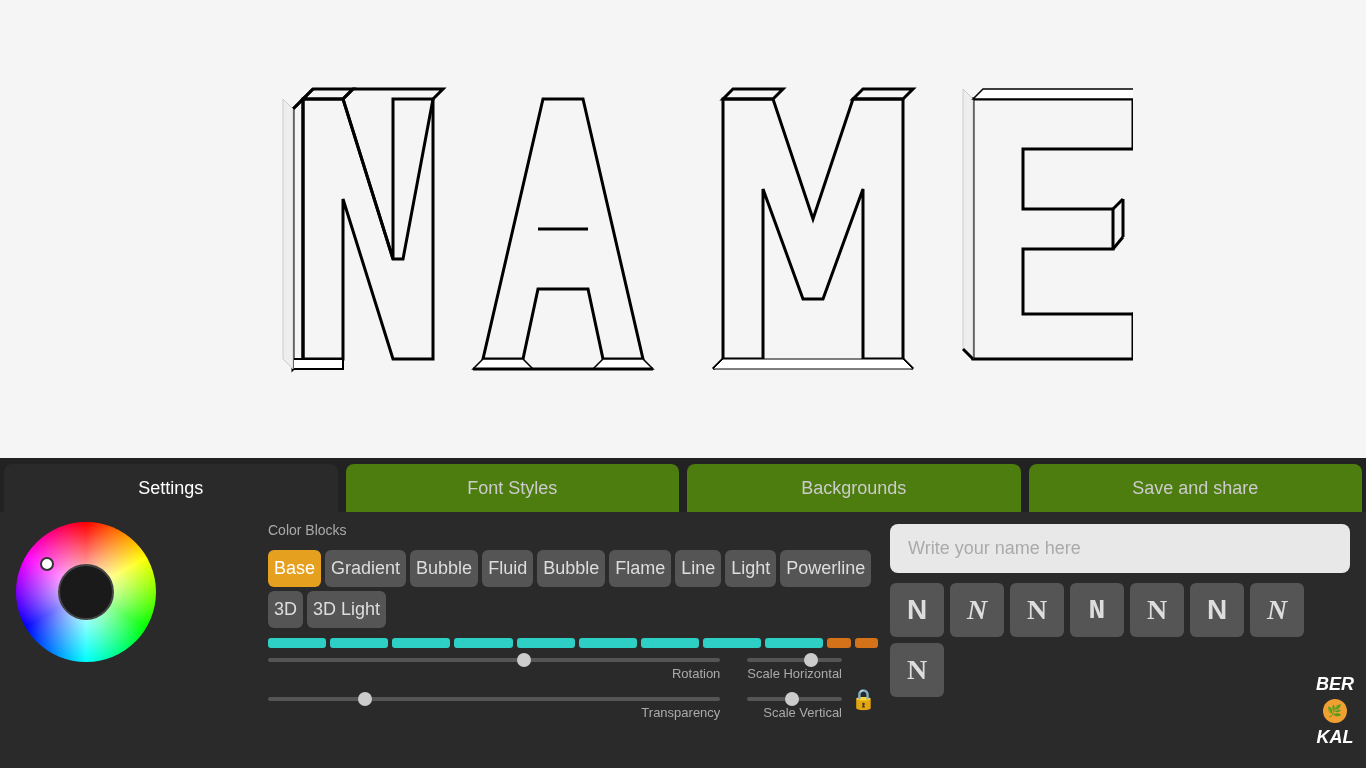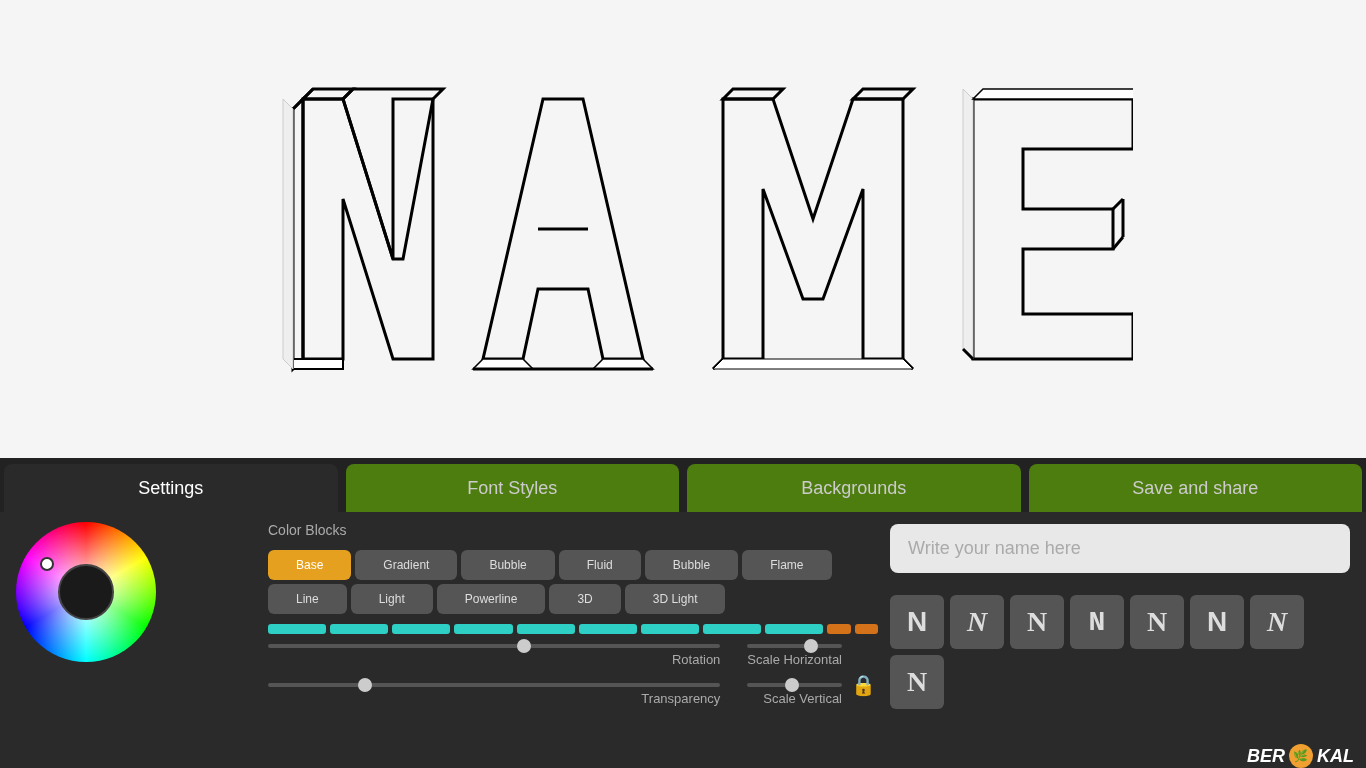--- a/index.html
+++ b/index.html
@@ -160,42 +160,42 @@
       white-space: nowrap;
     }
 
     .style-buttons {
       display: flex;
       gap: 4px;
       flex-wrap: wrap;
     }
 
     .style-btn {
-      padding: 8px 28px;
+      padding: 8px 6px;
       border-radius: 6px;
       border: none;
       background: #555;
       color: #ddd;
-      font-size: 12px;
+      font-size: 18px;
       cursor: pointer;
       transition: background 0.2s;
     }
 
     .style-btn.active {
       background: #e6a020;
       color: #fff;
     }
 
     
     .right-section {
       width: 460px;
       flex-shrink: 0;
       display: flex;
       flex-direction: column;
-      gap: 22px;
+      gap: 10px;
       padding-top: 2px;
     }
 
     .name-input {
       width: 100%;
       padding: 14px 18px;
       font-size: 18px;
       border-radius: 8px;
       border: none;
       background: #e8e8e8;
@@ -238,31 +238,32 @@
       justify-content: center;
       color: #f0a030;
       font-size: 20px;
       align-self: center;
       margin-top: 8px;
     }
 
     
     .berikal-logo {
       position: absolute;
-      bottom: 0;
+      bottom: 20px;
       right: 12px;
       color: white;
       font-size: 18px;
       font-weight: bold;
       font-style: italic;
       display: flex;
       align-items: center;
       gap: 4px;
       pointer-events: none;
       z-index: 10;
+      flex-direction: column;
     }
 
     .berikal-logo .logo-icon {
       width: 24px;
       height: 24px;
       background: #f0a030;
       border-radius: 50%;
       display: flex;
       align-items: center;
       justify-content: center;

